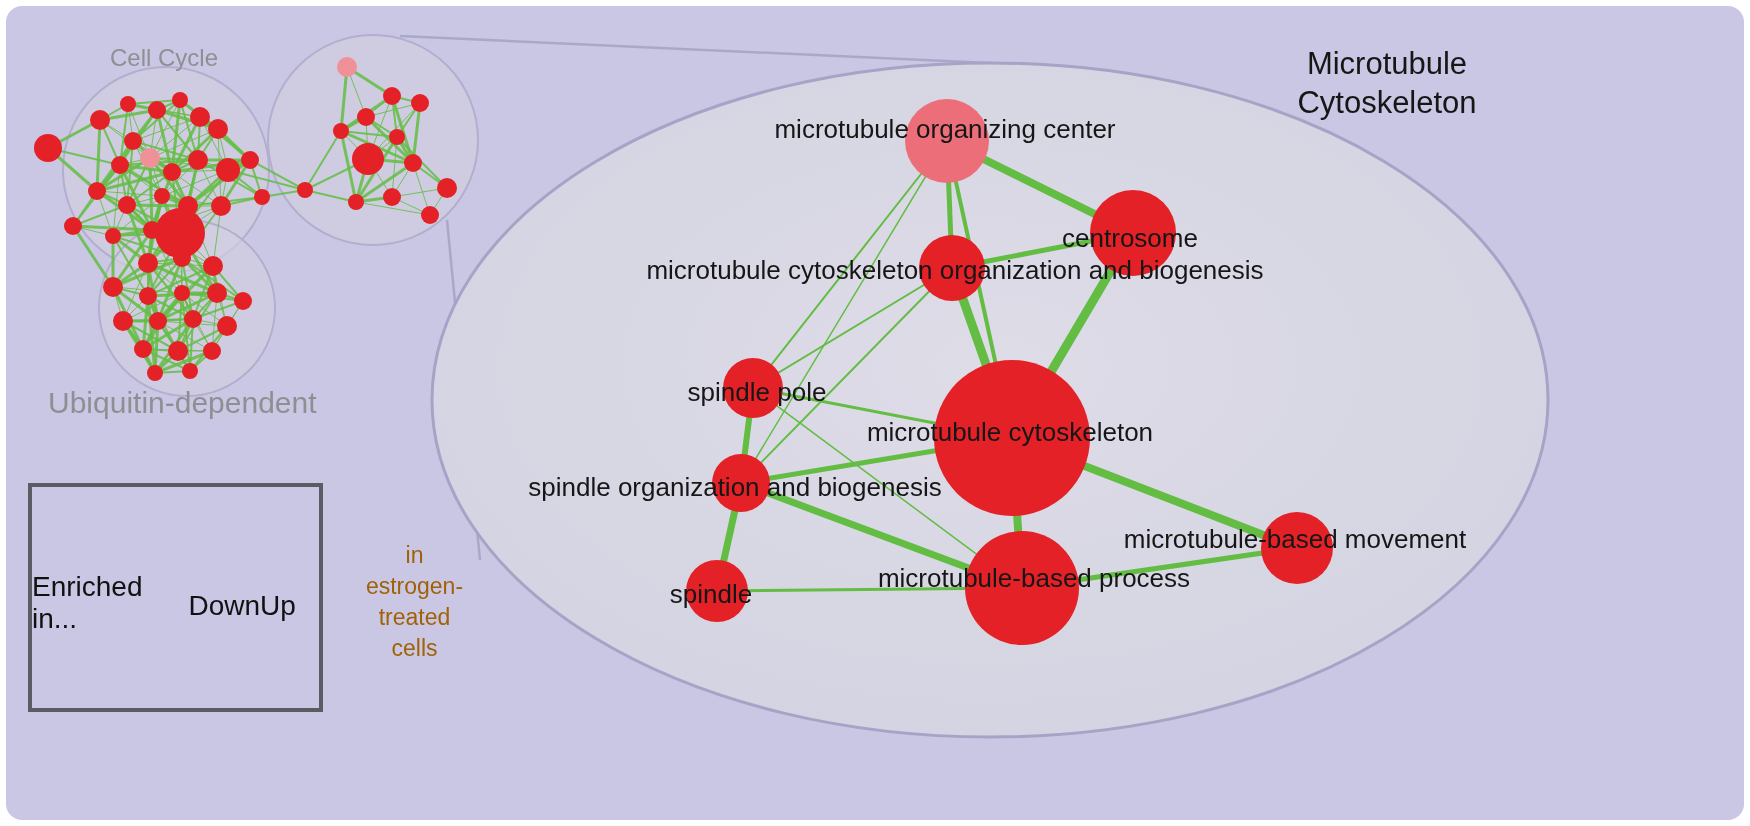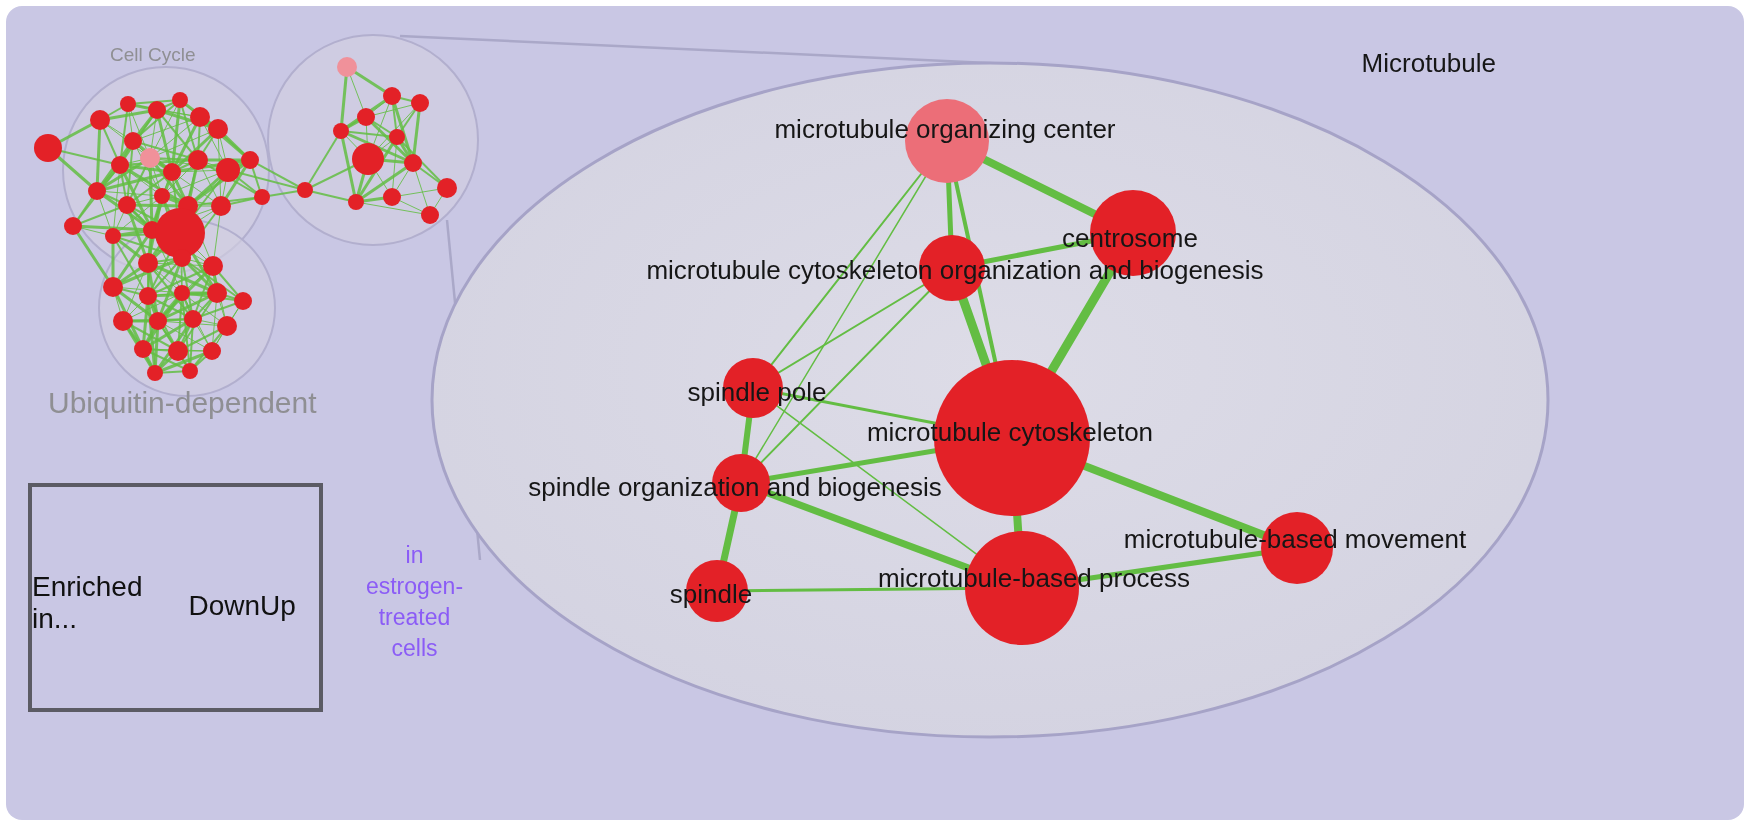--- a/index.html
+++ b/index.html
@@ -2,31 +2,31 @@
 <html><head>
 <meta charset="utf-8">
 <style>
   html,body{margin:0;padding:0;background:#ffffff;}
   .stage{position:relative;width:1750px;height:826px;background:#ffffff;
          font-family:"Liberation Sans",sans-serif;overflow:hidden;}
   .panel{position:absolute;left:6px;top:6px;right:6px;bottom:6px;border-radius:16px;}
   svg#scene{position:absolute;left:0;top:0;}
   svg text{font-family:"Liberation Sans",sans-serif;}
   .lbl{position:absolute;white-space:nowrap;}
-  .lbl-cellcycle{left:110px;top:44px;font-size:19px;color:#8f8f93;}
+  .lbl-cellcycle{left:110px;top:44px;font-size:24px;color:#8f8f93;}
   .lbl-ubiquitin{left:48px;top:384px;font-size:30px;line-height:38px;color:#8f8f93;}
-  .lbl-micro{left:1278px;top:44px;width:218px;text-align:right;font-size:26px;line-height:39px;color:#161616;}
+  .lbl-micro{left:1278px;top:44px;width:218px;text-align:center;font-size:31px;line-height:39px;color:#161616;}
   .legend{position:absolute;left:28px;top:483px;width:295px;height:229px;
           border:4px solid #5b5b64;box-sizing:border-box;
           display:flex;align-items:center;}
   .legend-title{margin-top:10px;font-size:28px;color:#111111;}
   .legend-bar{margin-top:9px;width:198px;height:46px;}
   .legend-ends{width:100%;display:flex;justify-content:flex-end;box-sizing:border-box;
                padding:16px 70px 0 46px;font-size:28px;color:#111111;}
-  .legend-caption{margin-top:9px;text-align:center;font-size:23px;line-height:31px;color:#8b5cf6;}
+  .legend-caption{margin-top:9px;text-align:center;font-size:23px;line-height:31px;color:#a16207;}
 </style>
 </head>
 <body>
 
 <div class="stage">
 
   <div class="panel" style="background: rgb(201, 199, 228);"></div>
 
   <svg id="scene" width="1750" height="826" viewBox="0 0 1750 826">
     <defs>
@@ -430,20 +430,21 @@
   </svg>
 
   <div class="lbl lbl-cellcycle">Cell Cycle</div>
 
   <div class="lbl lbl-ubiquitin">
     <div>Ubiquitin-dependent</div>
   </div>
 
   <div class="lbl lbl-micro">
     <div>Microtubule</div>
+    <div>Cytoskeleton</div>
   </div>
 
   <div class="legend">
     <div class="legend-title">Enriched in...</div>
     <div class="legend-bar" id="legend-bar" style="background: linear-gradient(90deg, rgb(63, 99, 175) 0%, rgb(63, 99, 175) 7%, rgb(255, 255, 255) 50%, rgb(227, 34, 39) 93%, rgb(227, 34, 39) 100%);"></div>
     <div class="legend-ends">
       <span>Down</span>
       <span>Up</span>
     </div>
     <div class="legend-caption">

